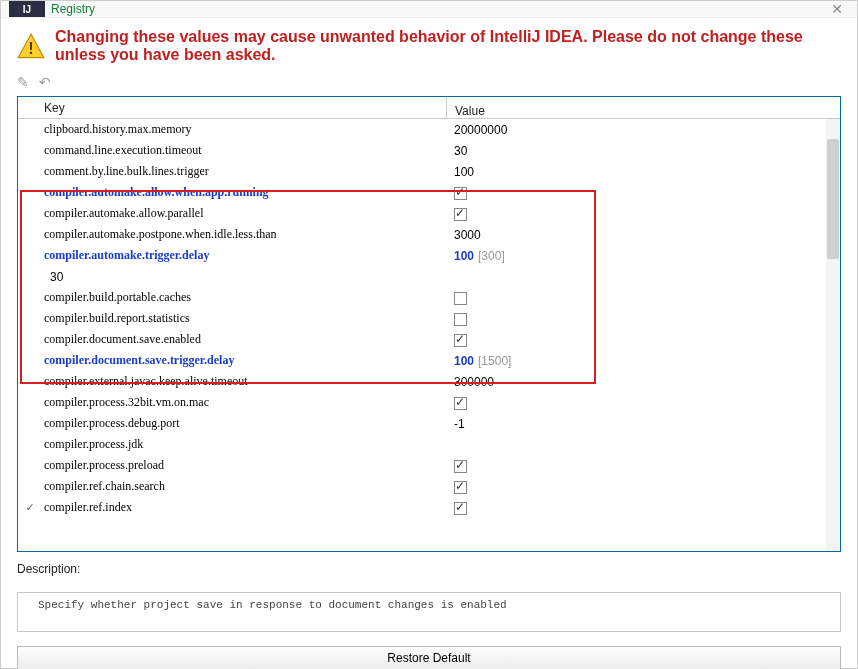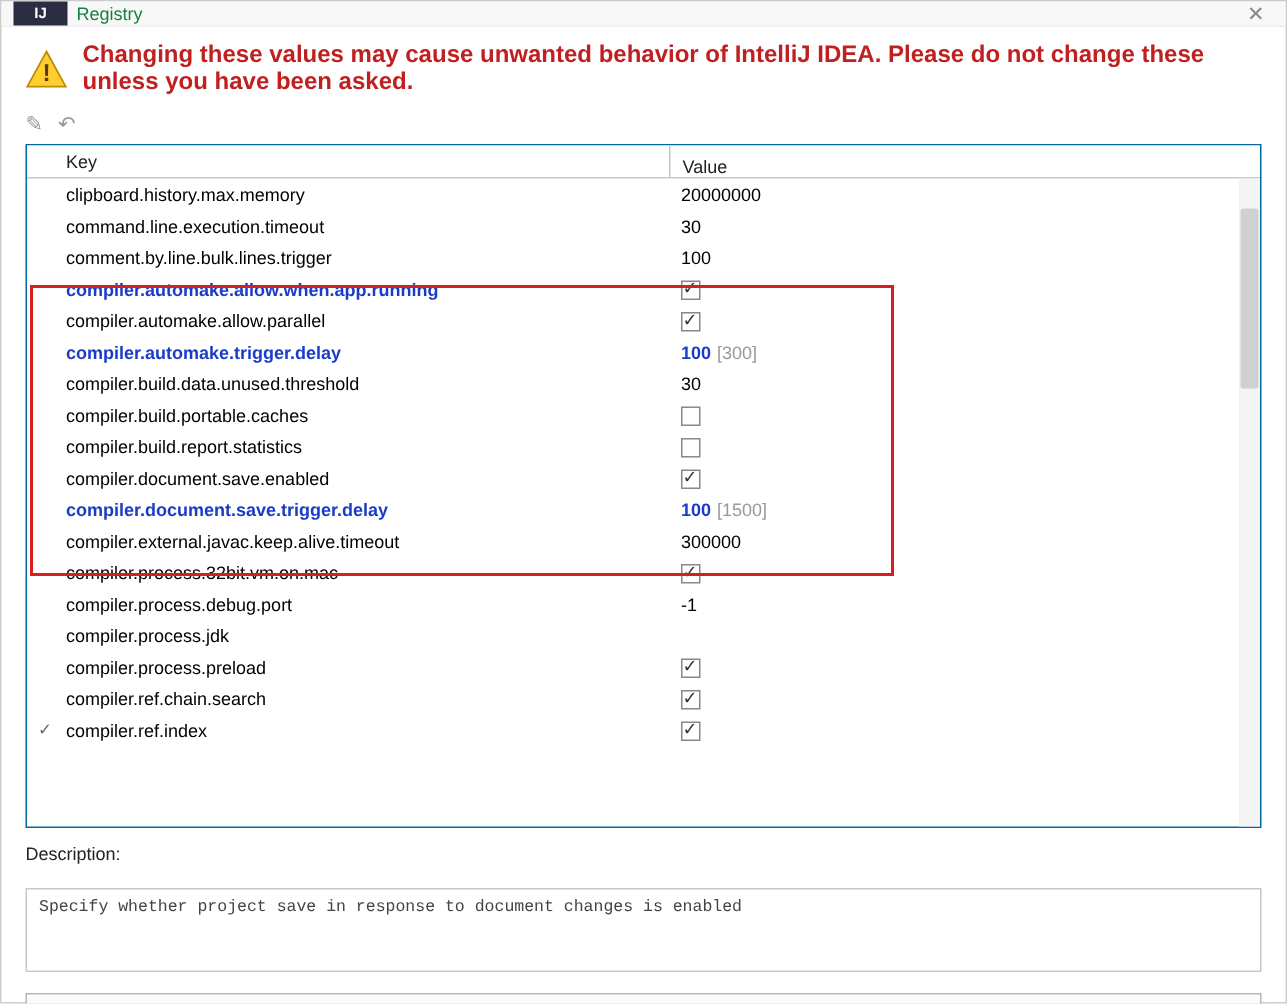--- a/index.html
+++ b/index.html
@@ -123,20 +123,21 @@
       text-align: center;
       color: #666;
       font-size: 11px;
     }
     .row .key {
       flex: 0 0 404px;
       padding-left: 2px;
       white-space: nowrap;
       overflow: hidden;
       text-overflow: ellipsis;
+      font-family: Liberation Serif, serif;
     }
     .row .val {
       flex: 1;
       padding-left: 8px;
       white-space: nowrap;
     }
     .row.modified .key { color: #1a3cc7; font-weight: bold; }
     .row.modified .val .current { color: #1a3cc7; font-weight: bold; }
     .default-hint { color: #999; font-weight: normal; margin-left: 4px; }
     .checkbox {
@@ -163,22 +164,22 @@
       height: 194px;
       pointer-events: none;
     }
     .desc-section {
       margin: 10px 16px 0 16px;
     }
     .desc-label { color: #222; margin-bottom: 16px; }
     .desc-box {
       border: 1px solid #c8c8c8;
       background: #fff;
-      height: 56px;
-      padding: 6px 8px;
+      height: 40px;
+      padding: 6px 20px;
       font-family: "Consolas", "Courier New", monospace;
       font-size: 11px;
       color: #444;
     }
     .buttons {
       display: flex;
       justify-content: flex-end;
       gap: 8px;
       padding: 14px 16px 10px;
       position: relative;
@@ -276,28 +277,32 @@
         <div class="row modified">
           <div class="flag"></div>
           <div class="key">compiler.automake.allow.when.app.running</div>
           <div class="val"><span class="checkbox checked"></span></div>
         </div>
         <div class="row">
           <div class="flag"></div>
           <div class="key">compiler.automake.allow.parallel</div>
           <div class="val"><span class="checkbox checked"></span></div>
         </div>
+        <div class="row">
+          <div class="flag"></div>
+          <div class="key">compiler.automake.postpone.when.idle.less.than</div>
+          <div class="val"><span class="current">3000</span></div>
+        </div>
         <div class="row modified">
           <div class="flag"></div>
           <div class="key">compiler.automake.trigger.delay</div>
           <div class="val"><span class="current">100</span><span class="default-hint">[300]</span></div>
         </div>
         <div class="row">
           <div class="flag"></div>
-          <div class="key">compiler.build.data.unused.threshold</div>
           <div class="val"><span class="current">30</span></div>
         </div>
         <div class="row">
           <div class="flag"></div>
           <div class="key">compiler.build.portable.caches</div>
           <div class="val"><span class="checkbox"></span></div>
         </div>
         <div class="row">
           <div class="flag"></div>
           <div class="key">compiler.build.report.statistics</div>

